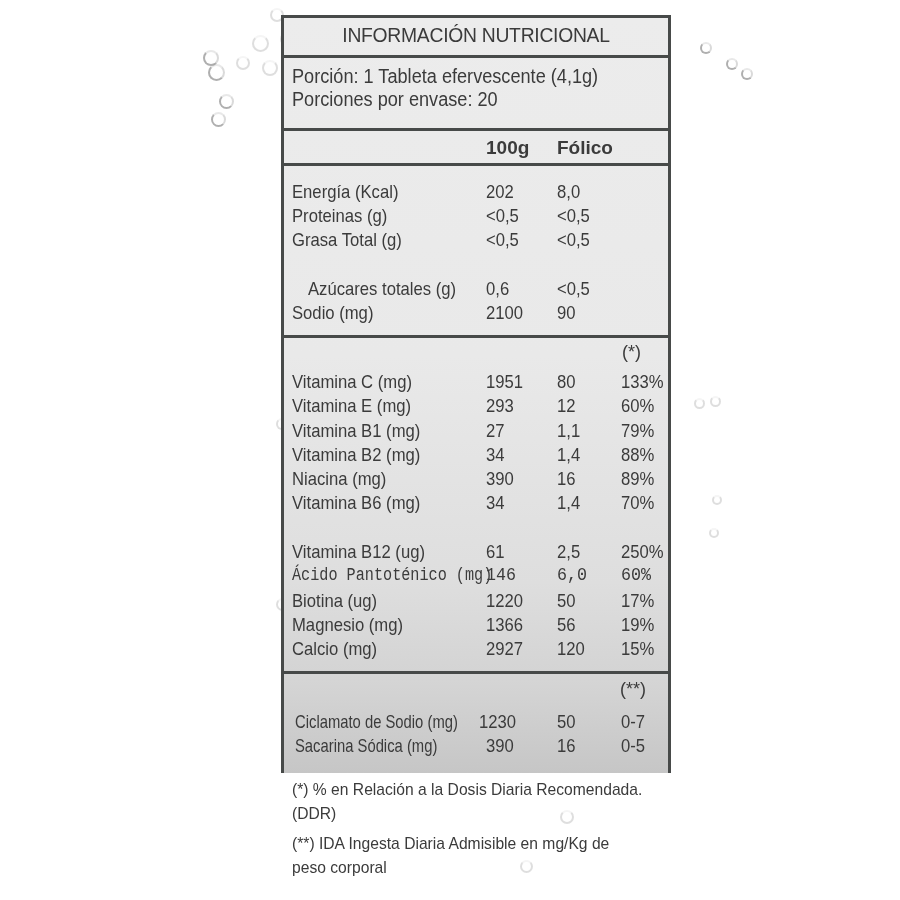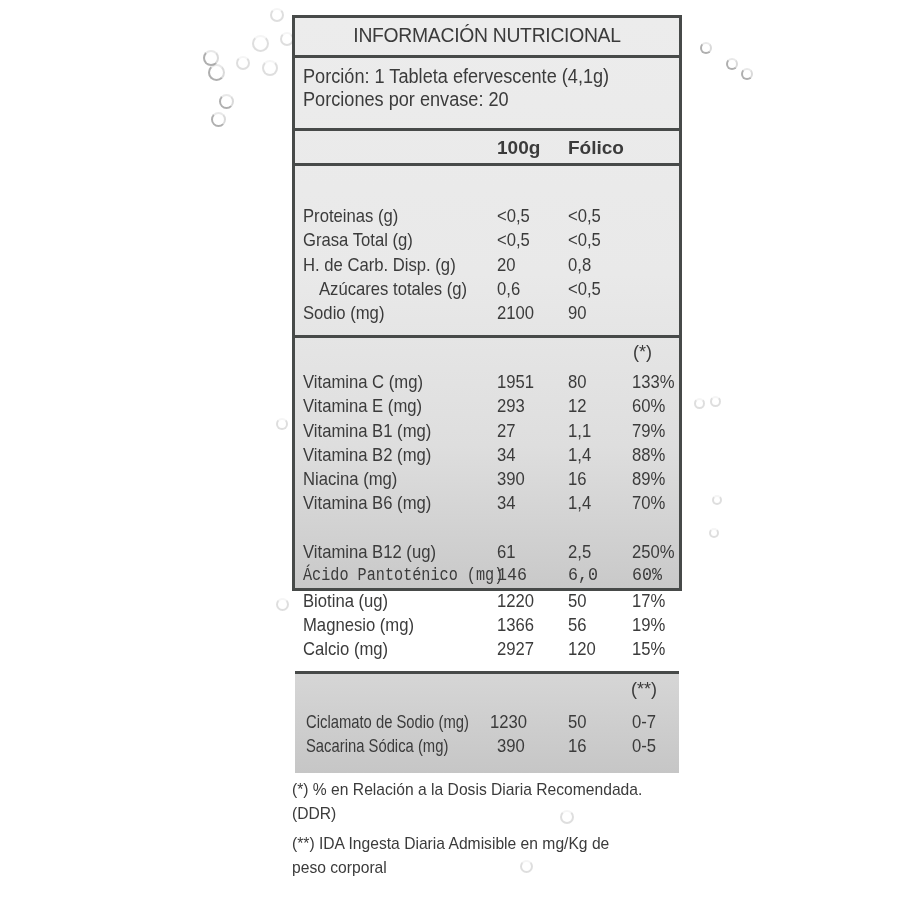--- a/index.html
+++ b/index.html
@@ -10,21 +10,21 @@
       color: #3a3a3a;
     }
     .bubble {
       position: absolute; border-radius: 50%;
       border: 2px solid rgba(110,110,110,0.55);
       border-top-color: rgba(110,110,110,0.15);
       border-right-color: rgba(110,110,110,0.25);
     }
     .bubble.light { border-color: rgba(160,160,160,0.35); border-top-color: rgba(160,160,160,0.1); }
     .label {
-      position: absolute; left: 292px; top: 15px; width: 390px; height: 576px;
+      position: absolute; left: 281px; top: 15px; width: 390px; height: 758px;
       box-sizing: border-box;
       border: 3px solid #474a49;
       background: linear-gradient(to bottom, #ececec 0%, #e9e9e9 45%, #dedede 75%, #c9c9c9 100%);
     }
     .section { position: absolute; left: 0; right: 0; box-sizing: border-box; }
     .section + .section { border-top: 3px solid #474a49; }
     .title-sec { top: 0; height: 37px; }
     .title {
       position: absolute; left: 0; right: 0; top: 5px; text-align: center;
       font-size: 21px; letter-spacing: -0.3px; color: #3b3b3b;
@@ -83,34 +83,34 @@
     <div class="portion-line" style="top:7px;">Porción: 1 Tableta efervescente (4,1g)</div>
     <div class="portion-line" style="top:30px;">Porciones por envase: 20</div>
   </div>
 
   <div class="section head-sec">
     <div class="col-head" style="left:202px;">100g</div>
     <div class="col-head" style="left:273px;">Fólico</div>
   </div>
 
   <div class="section macro-sec">
+    <div class="row" style="top:15px;">
+      <span class="c-name">Energía (Kcal)</span>
+      <span class="c-100">202</span>
+      <span class="c-por">8,0</span>
+    </div>
     <div class="row" style="top:39px;">
       <span class="c-name">Proteinas (g)</span>
       <span class="c-100">&lt;0,5</span>
       <span class="c-por">&lt;0,5</span>
     </div>
     <div class="row" style="top:63px;">
       <span class="c-name">Grasa Total (g)</span>
       <span class="c-100">&lt;0,5</span>
       <span class="c-por">&lt;0,5</span>
-    </div>
-    <div class="row" style="top:88px;">
-      <span class="c-name">H. de Carb. Disp. (g)</span>
-      <span class="c-100">20</span>
-      <span class="c-por">0,8</span>
     </div>
     <div class="row" style="top:112px;">
       <span class="c-name indent">Azúcares totales (g)</span>
       <span class="c-100">0,6</span>
       <span class="c-por">&lt;0,5</span>
     </div>
     <div class="row" style="top:136px;">
       <span class="c-name">Sodio (mg)</span>
       <span class="c-100">2100</span>
       <span class="c-por">90</span>

